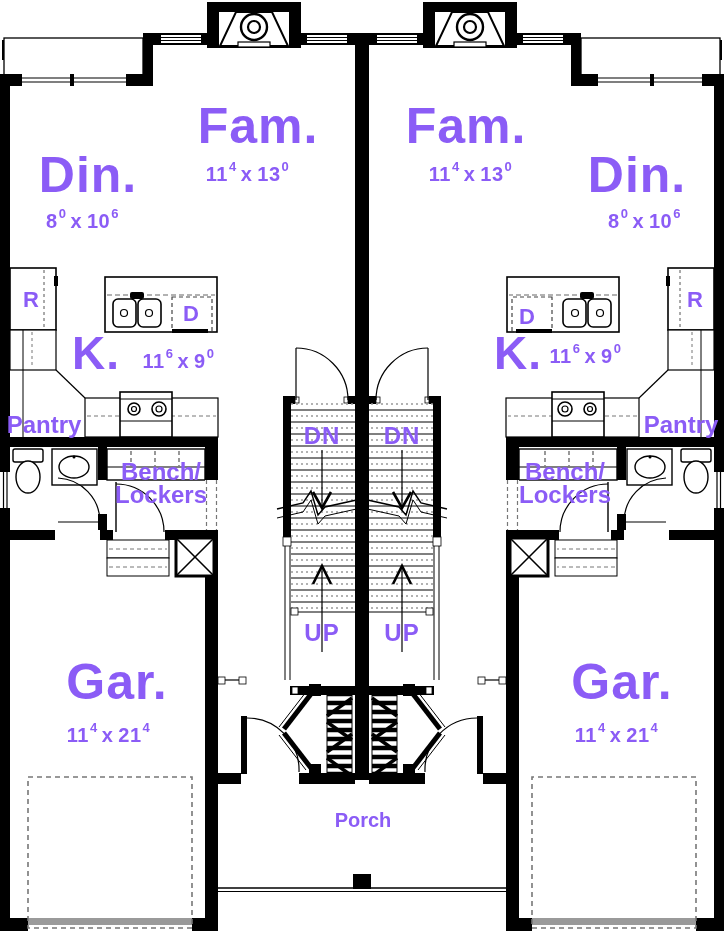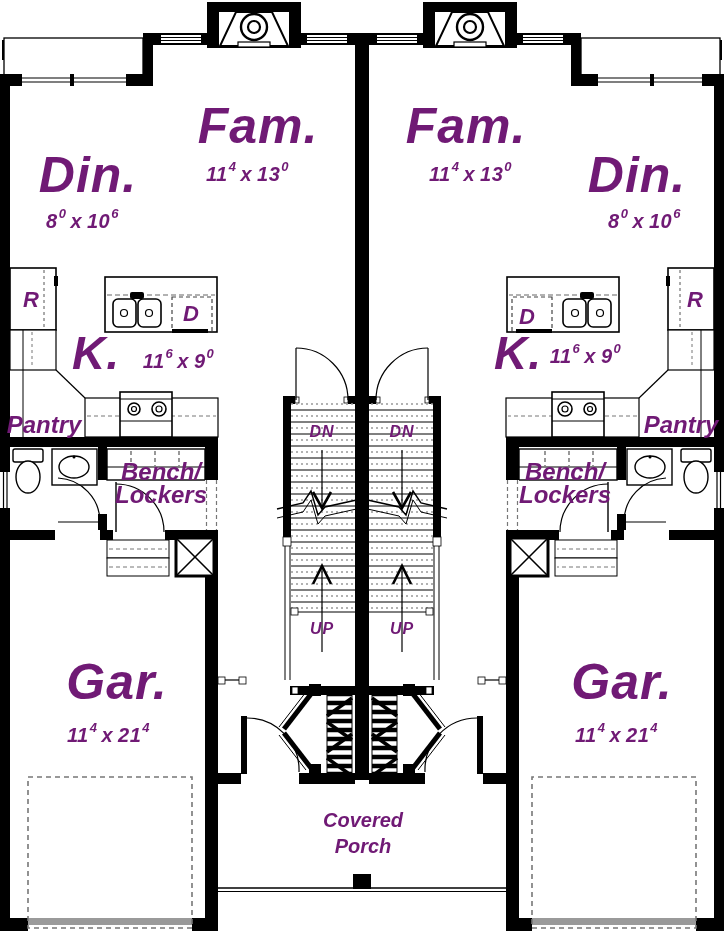--- a/index.html
+++ b/index.html
@@ -1,29 +1,29 @@
 <!DOCTYPE html>
 <html><head>
 <meta charset="utf-8">
 <style>
   html,body{margin:0;padding:0;background:#fff;}
   .plan{position:relative;width:724px;height:931px;background:#ffffff;overflow:hidden;
-        font-family:"Liberation Sans", sans-serif;color:#701a75;font-style:italic;}
+        font-family:"Liberation Sans", sans-serif;color:#8b5cf6;}
   .plan svg{position:absolute;left:0;top:0;}
   .lbl{position:absolute;text-align:center;font-weight:700;line-height:1;white-space:nowrap;}
   .room-lg{font-size:50px;letter-spacing:1px;}
   .room-k{font-size:46px;letter-spacing:1px;text-align:left;}
   .dim{font-size:20px;letter-spacing:0.5px;}
   .dim sup{font-size:13px;position:relative;top:-2px;left:1px;}
   .dim .sep{margin:0 5px;}
   .small-label{font-size:24px;}
   .bench-label{font-size:24px;line-height:23px;}
   .porch-label{font-size:20px;line-height:26px;}
   .appl{font-size:22px;}
-  .stairtxt{font-size:16px;letter-spacing:1px;}
+  .stairtxt{font-size:24px;letter-spacing:1px;}
 </style>
 </head>
 <body>
 
 <div class="plan">
 
 <svg width="724" height="931" viewBox="0 0 724 931">
   <rect x="0" y="0" width="724" height="931" fill="#ffffff"></rect>
 
   <defs>
@@ -294,17 +294,16 @@
       <div>Lockers</div>
     </div>
 
 <div class="lbl stairtxt" style="left:377px;top:424px;width:50px;">DN</div>
 <div class="lbl stairtxt" style="left:377px;top:621px;width:50px;">UP</div>
 
 <div class="lbl room-lg" style="left:532px;top:657px;width:180px;">Gar.</div>
 <div class="lbl dim" style="left:536px;top:723px;width:160px;"><span>11</span><sup>4</sup><span class="sep">x</span><span>21</span><sup>4</sup></div>
 
 <div class="lbl porch-label" style="left:283px;top:807px;width:160px;">
-      <div>Covered</div>
       <div>Porch</div>
     </div>
 
 </div>
 
 </body></html>

